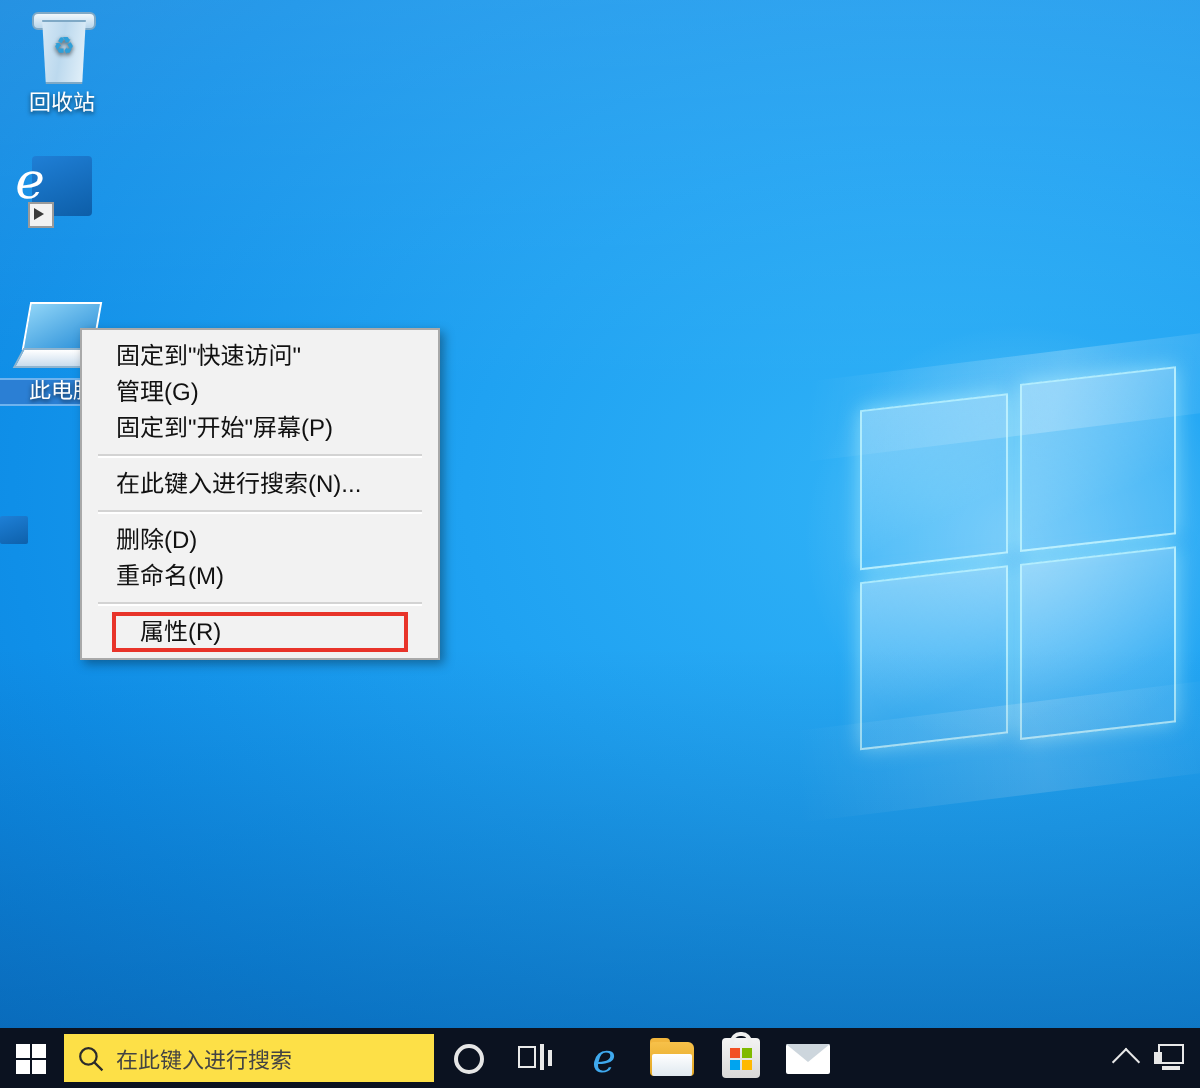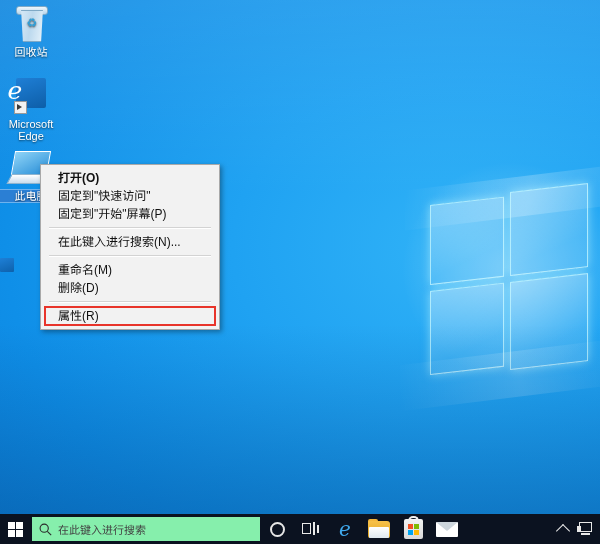--- a/index.html
+++ b/index.html
@@ -195,21 +195,21 @@
   .ctxmenu .mi.bold { font-weight: bold; }
   .ctxmenu .sep {
     height: 1px;
     margin: 4px 8px 4px 8px;
     background: #d3d3d3;
     border-bottom: 1px solid #ffffff;
   }
   .ctxmenu .mi.marked {
     outline: 2px solid #e8342a;
     outline-offset: -1px;
-    margin: 0 4px;
+    margin: 0 16px;
     padding-left: 13px;
   }
 
   
   .taskbar {
     position: absolute;
     left: 0; bottom: 0;
     width: 600px; height: 30px;
     background: #0b1220;
     display: flex;
@@ -223,23 +223,23 @@
   .winlogo {
     width: 15px; height: 15px;
     display: grid;
     grid-template-columns: 7px 7px;
     grid-template-rows: 7px 7px;
     gap: 1px;
   }
   .winlogo i { background: #ffffff; display: block; }
 
   .tb-search {
-    width: 228px; height: 24px;
+    width: 185px; height: 24px;
     margin-left: 2px;
-    background: #86efac;
+    background: #fde047;
     display: flex; align-items: center;
     color: #434343;
     font-size: 11px;
     cursor: text;
   }
   .tb-search .mag {
     width: 26px; height: 24px;
     display: flex; align-items: center; justify-content: center;
     color: #2b2b2b;
   }
@@ -395,48 +395,47 @@
       </div>
       <span class="cap">回收站</span>
     </div>
 
     <div class="dicon" style="left:0px; top:76px;">
       <div class="glyph">
         <div class="edge-tile"></div>
         <div class="edge-e">e</div>
         <div class="shortcut-arrow"></div>
       </div>
-      <span class="cap">Microsoft Edge</span>
     </div>
 
     <div class="dicon selected" style="left:0px; top:148px;">
       <div class="glyph">
         <div class="pc-screen"></div>
         <div class="pc-base"></div>
       </div>
       <span class="cap">此电脑</span>
     </div>
 
     <div class="edge-frag"></div>
   </div>
 
   <div class="ctxmenu">
 
-    <div class="mi bold">打开(O)</div>
     <div class="mi">固定到"快速访问"</div>
+    <div class="mi">管理(G)</div>
     <div class="mi">固定到"开始"屏幕(P)</div>
 
     <div class="sep"></div>
 
     <div class="mi">在此键入进行搜索(N)...</div>
 
     <div class="sep"></div>
 
+    <div class="mi">删除(D)</div>
     <div class="mi">重命名(M)</div>
-    <div class="mi">删除(D)</div>
 
     <div class="sep"></div>
 
     <div class="mi marked">属性(R)</div>
   </div>
 
   <div class="taskbar">
 
     <div class="tb-start">
       <div class="winlogo">

